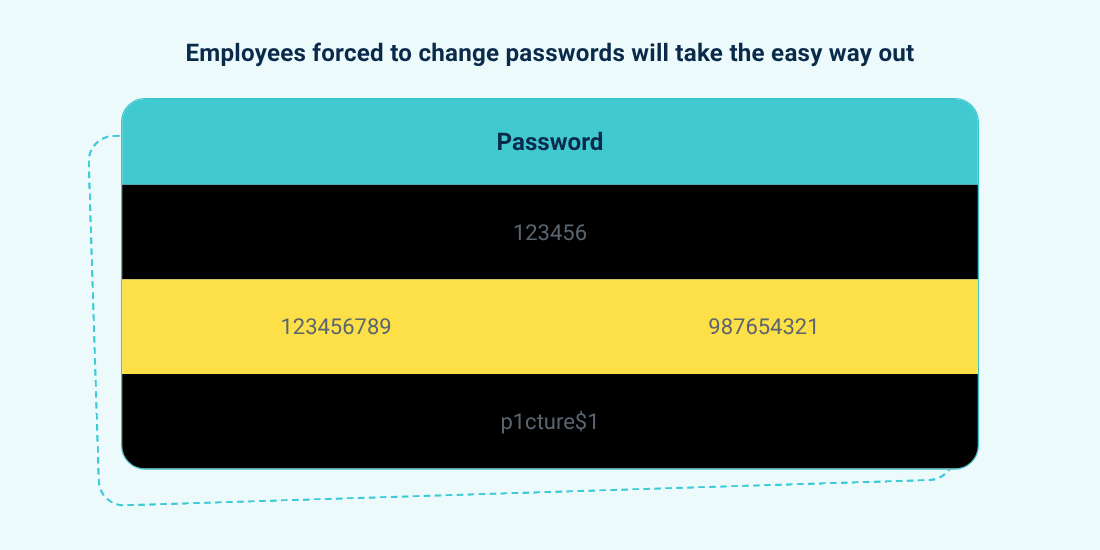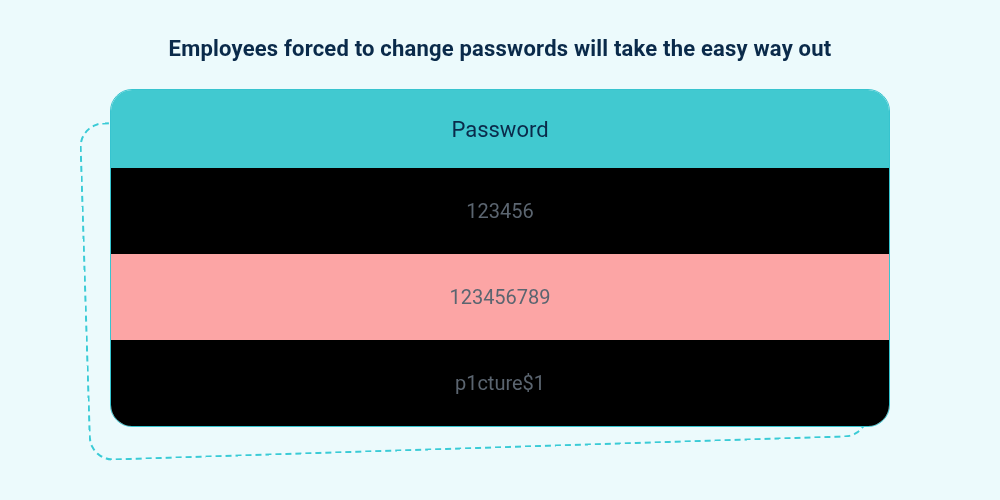--- a/index.html
+++ b/index.html
@@ -52,30 +52,30 @@
     display: flex;
     background: #41c9d0;
     height: 78px;
     align-items: center;
   }
   .hdr-cell {
     flex: 1;
     text-align: center;
     color: #0a2a4a;
     font-size: 22px;
-    font-weight: 400;
+    font-weight: 700;
   }
   .row {
     display: flex;
     height: 86px;
     align-items: center;
     background: #000000;
   }
   .row.alt {
-    background: #fca5a5;
+    background: #fde047;
   }
   .cell {
     flex: 1;
     text-align: center;
     color: #5b6570;
     font-size: 20px;
     font-weight: 400;
   }
 </style>
 </head>
@@ -90,19 +90,20 @@
     <div class="hdr">
       <div class="hdr-cell">Password</div>
     </div>
 
     <div class="row">
       <div class="cell">123456</div>
     </div>
 
     <div class="row alt">
       <div class="cell">123456789</div>
+      <div class="cell">987654321</div>
     </div>
 
     <div class="row">
       <div class="cell">p1cture$1</div>
     </div>
   </div>
 </div>
 
 </body></html>

